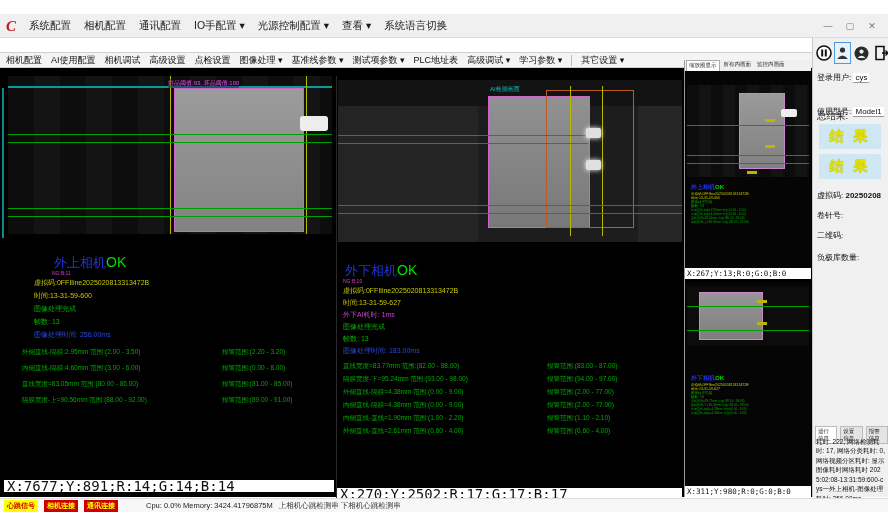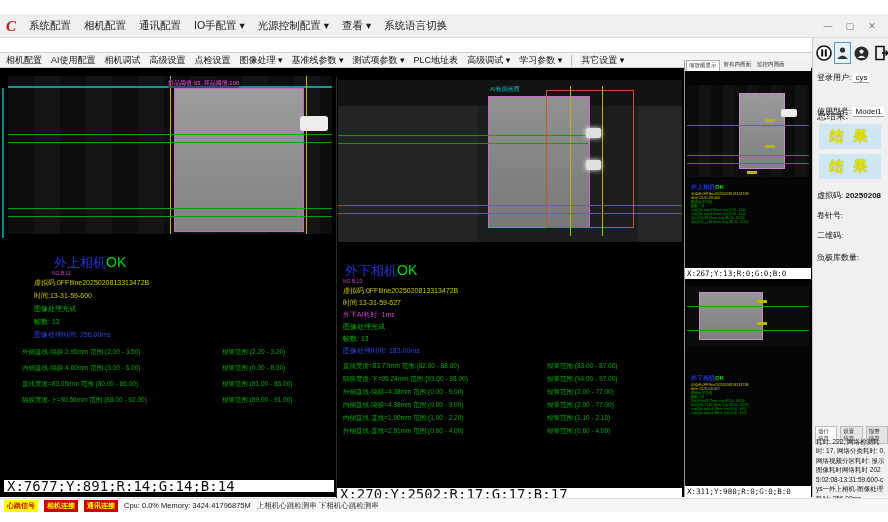--- a/index.html
+++ b/index.html
@@ -108,21 +108,21 @@
   .sb-infotab{font-size:5.5px;color:#222;padding:1px 2px;background:#e4e4e4;border:1px solid #bbb;}
   .sb-infotab.active{background:#fff;}
   .sb-infotext{position:absolute;left:3px;top:399px;width:70px;font-size:6.5px;line-height:1.45;color:#111;word-break:break-all;}
 
   
   .statusbar{position:absolute;left:0;top:498px;width:888px;height:14px;background:#f7f7f7;border-top:1px solid #ddd;
     display:flex;align-items:center;gap:6px;padding-left:4px;}
   .badge{font-size:7px;padding:1px 3px;font-weight:bold;}
   .badge.hb{background:#ffff00;color:#cc0000;}
   .badge.red{background:#cc0000;color:#ffff00;}
-  .sb-cpu{font-size:7.5px;color:#222;}
+  .sb-cpu{font-size:7.5px;color:#222;margin-left:22px;}
   .sb-extra{font-size:7.5px;color:#333;}
 </style>
 </head>
 <body>
 
 <div class="root">
 
 
   <div class="menubar">
     <span class="logo">C</span>

